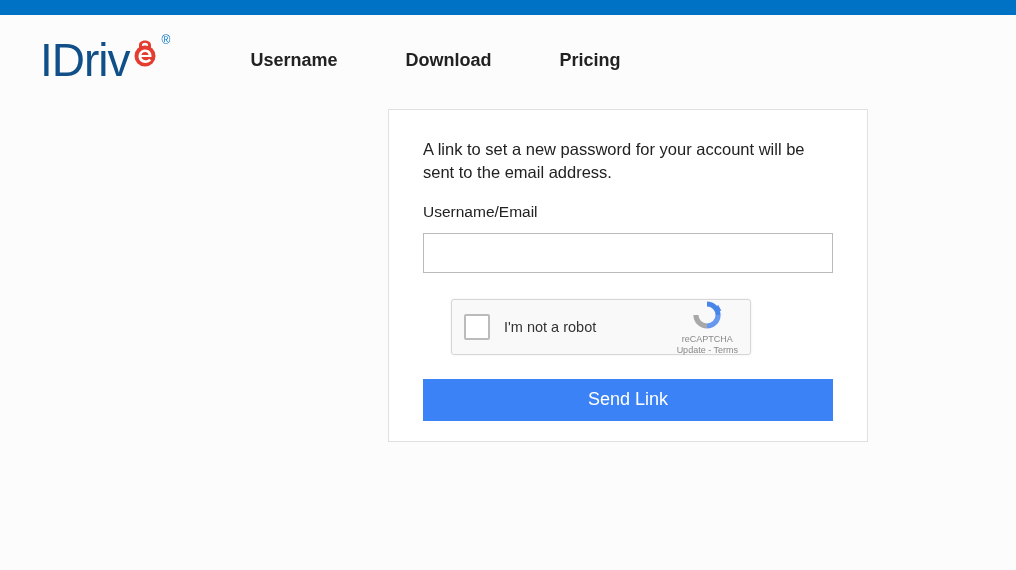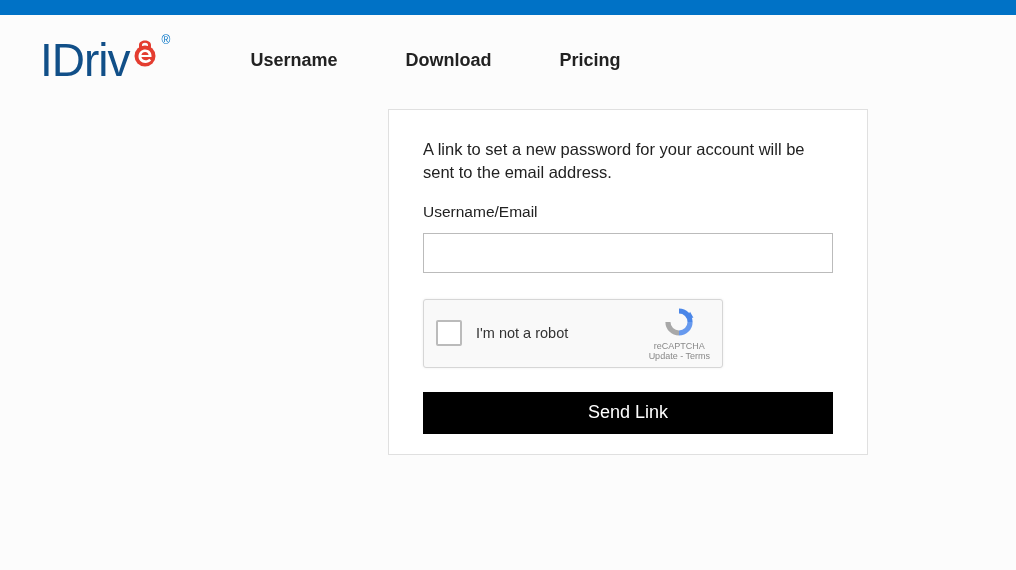--- a/index.html
+++ b/index.html
@@ -93,29 +93,30 @@
     .text-input {
       width: 100%;
       height: 40px;
       border: 1px solid #bbb;
       padding: 6px 10px;
       font-size: 15px;
       margin-bottom: 26px;
     }
     .recaptcha {
       width: 300px;
-      height: 69px;
+      height: 56px;
       border: 1px solid #d6d6d6;
       background: #f9f9f9;
       display: flex;
       align-items: center;
       padding: 0 12px;
       margin-bottom: 24px;
       border-radius: 3px;
       box-shadow: 0 0 3px rgba(0,0,0,0.07);
+      margin-left: 28px;
     }
     .recaptcha-check {
       width: 26px;
       height: 26px;
       border: 2px solid #bbb;
       border-radius: 2px;
       background: #fff;
       cursor: pointer;
     }
     .recaptcha-label {
@@ -135,21 +136,21 @@
       height: 34px;
       margin: 0 auto 2px auto;
     }
     .recaptcha-links span {
       color: #888;
       cursor: pointer;
     }
     .submit-btn {
       width: 100%;
       height: 42px;
-      background: #000000;
+      background: #3b82f6;
       color: #fff;
       font-size: 18px;
       border: none;
       cursor: pointer;
       font-weight: 400;
     }
   </style>
 </head>
 <body>
 

